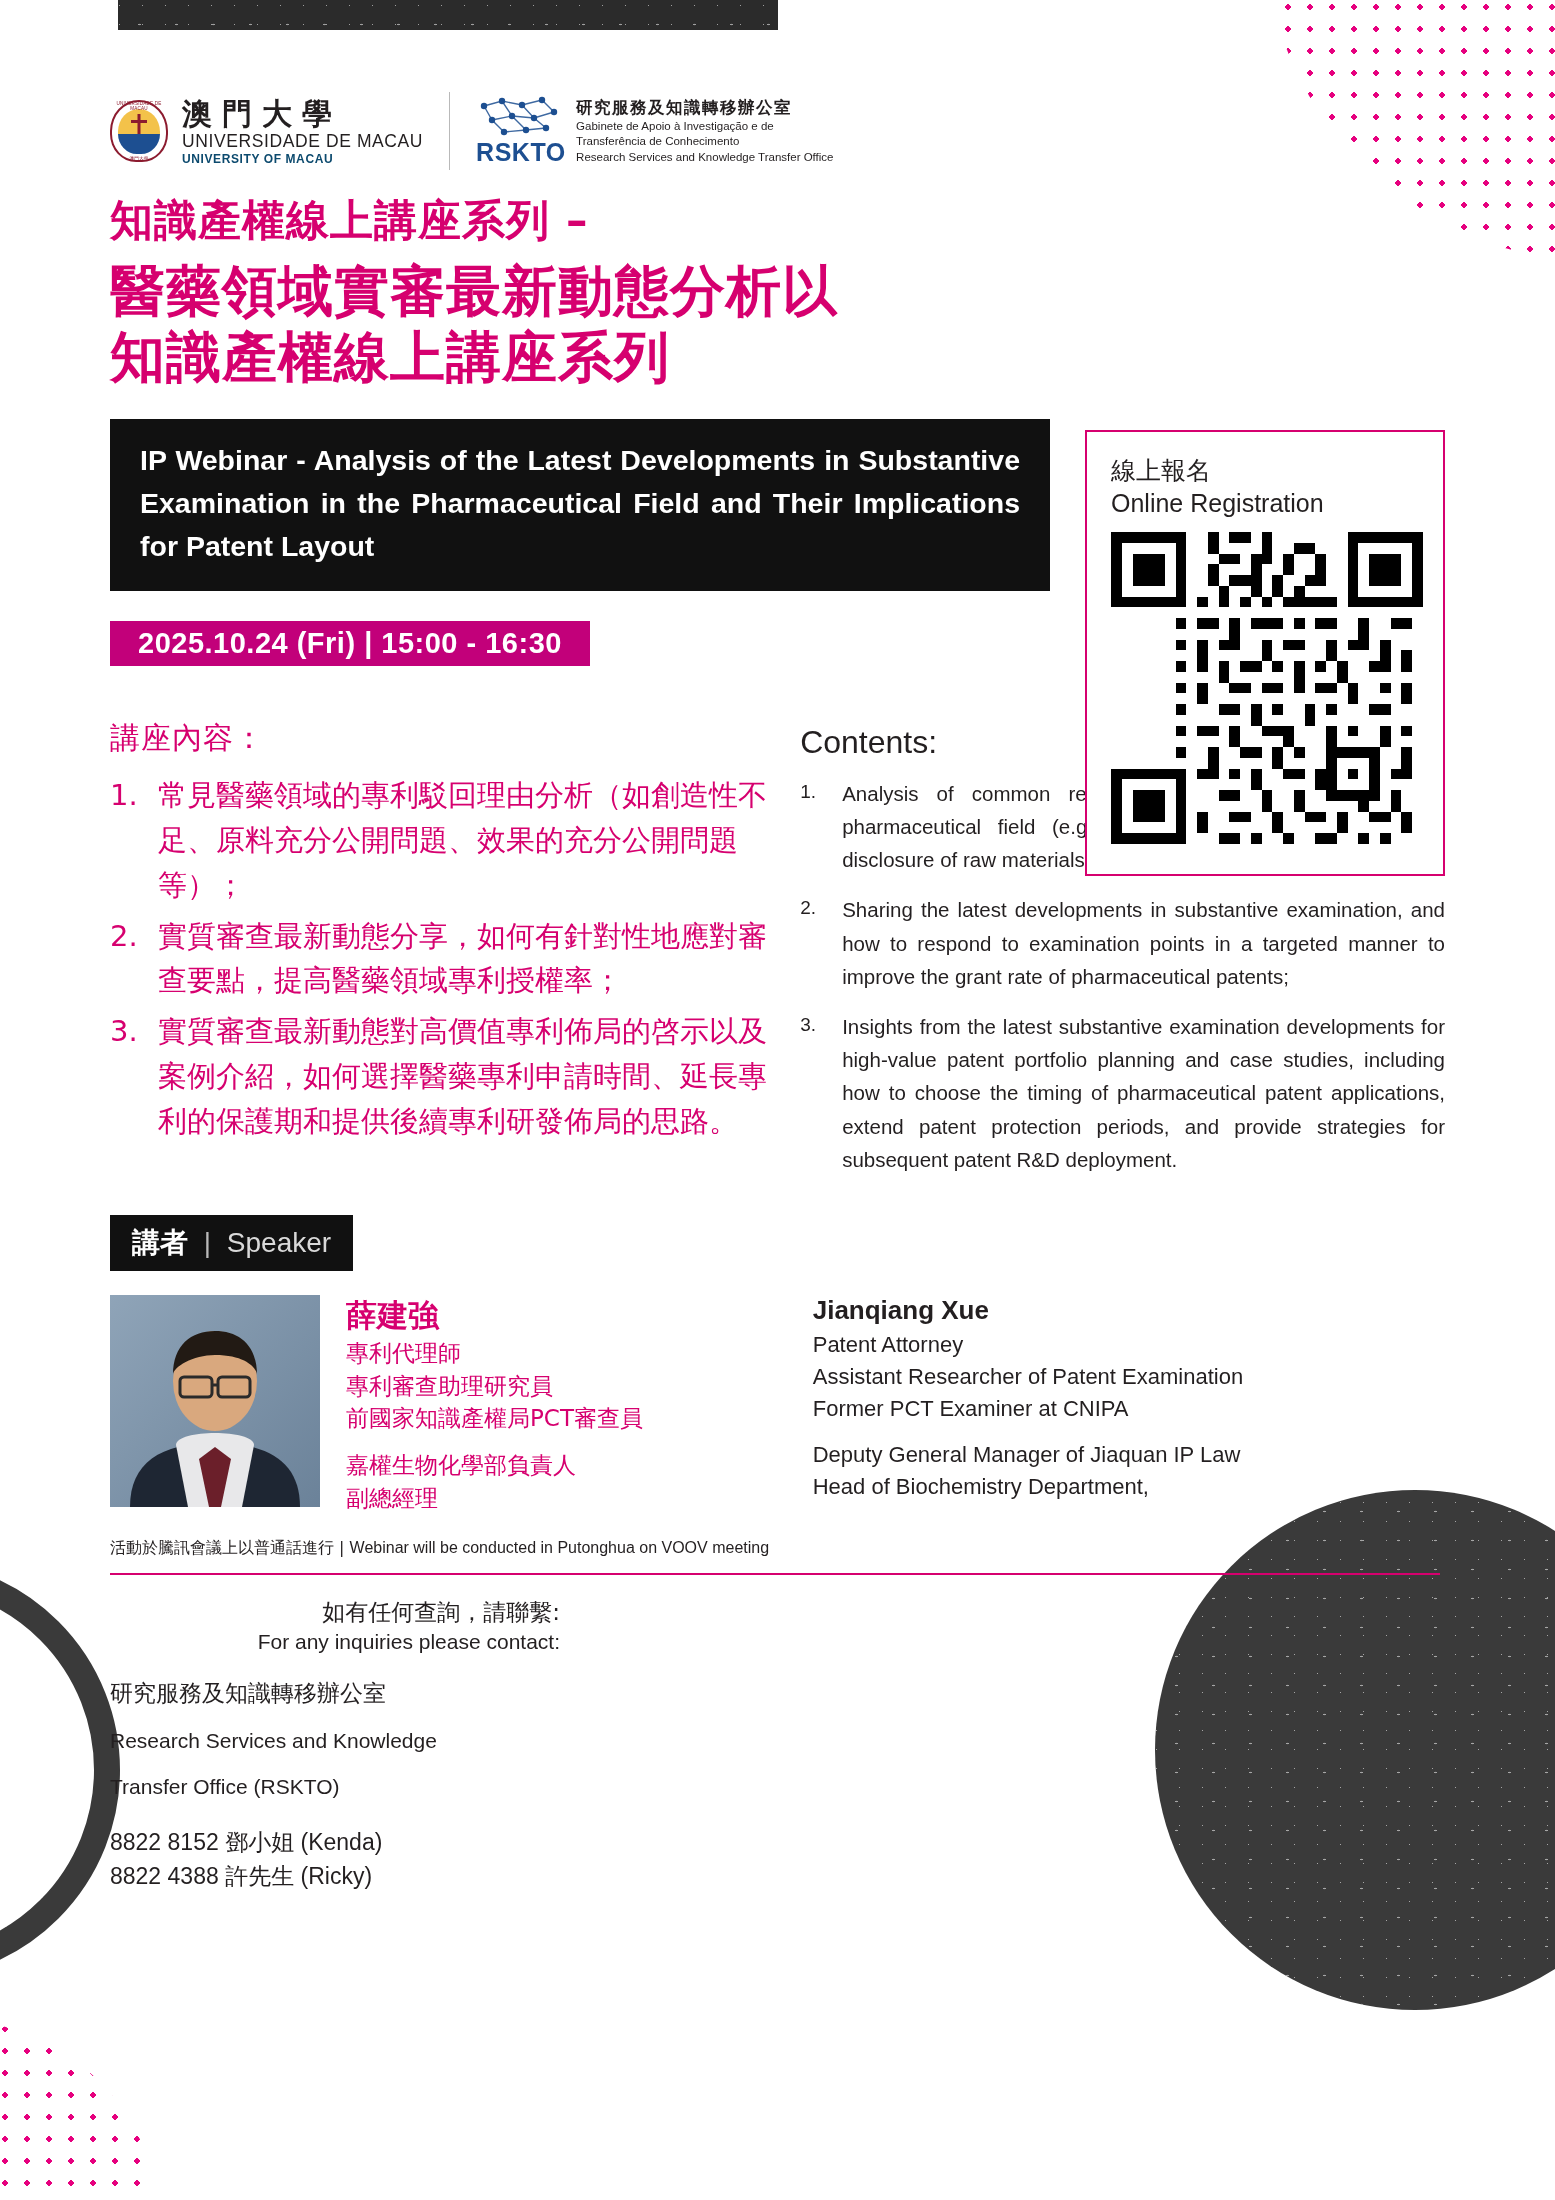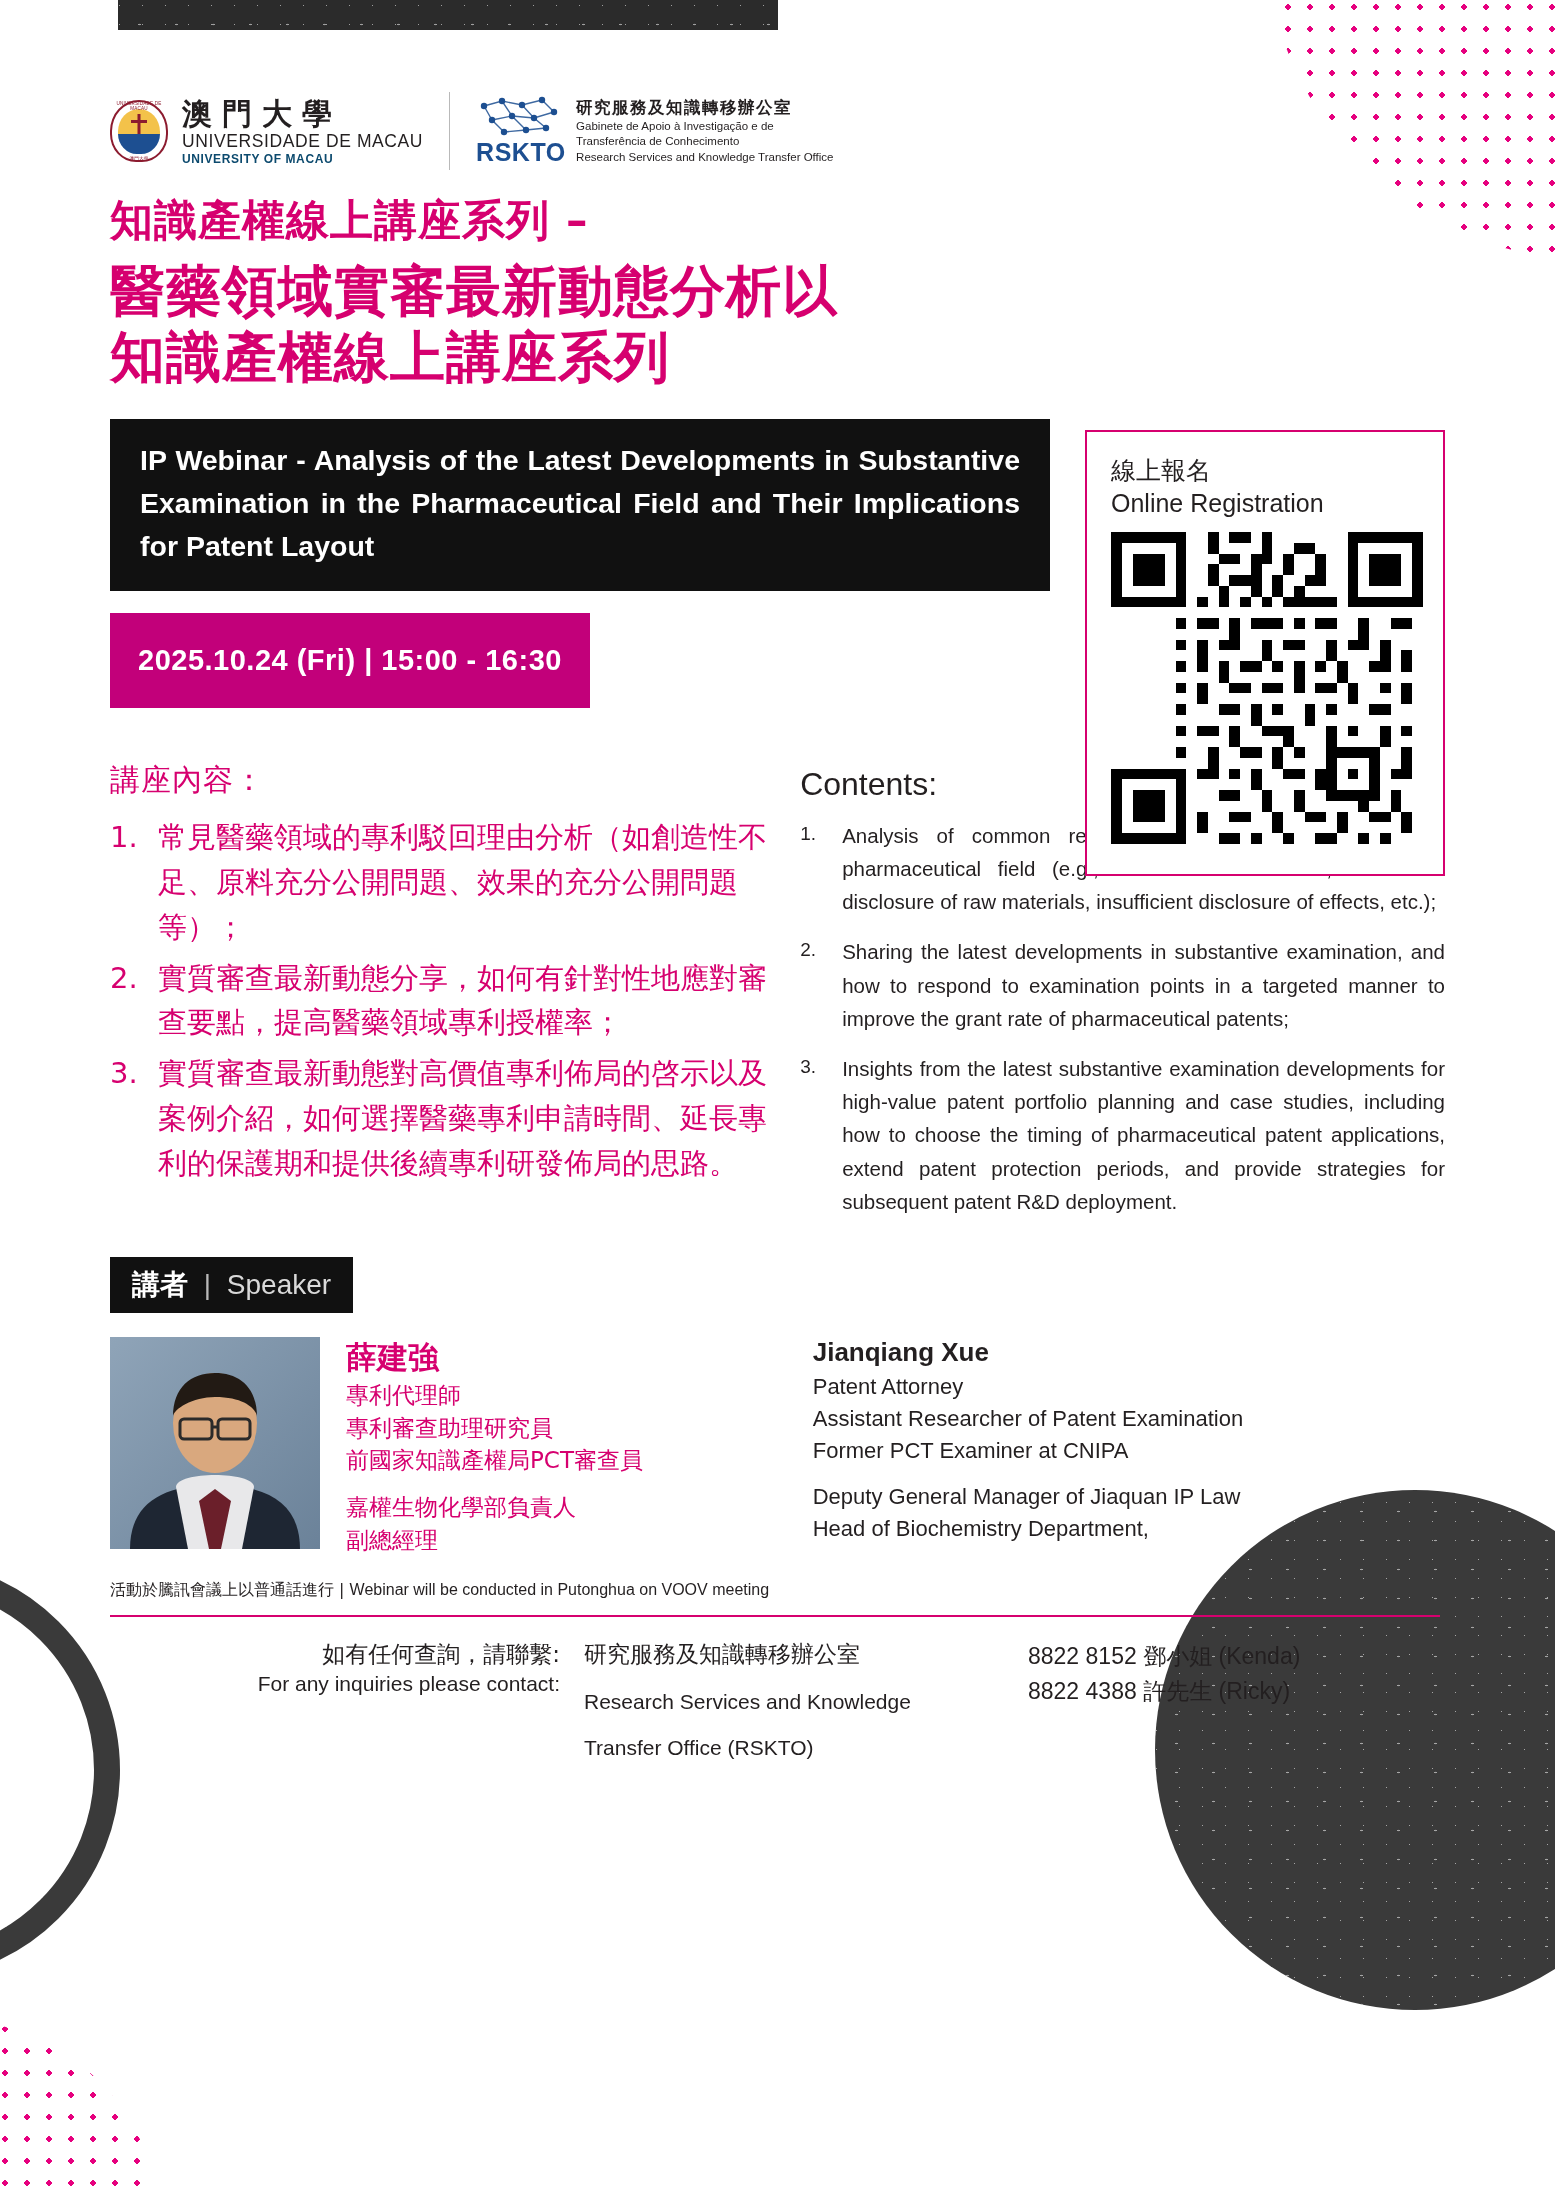--- a/index.html
+++ b/index.html
@@ -116,22 +116,22 @@
     margin-top:6px; letter-spacing:1px;
   }
 
   .en-title {
     margin-top:26px; background:#111; color:#fff;
     padding:20px 30px 22px; width:940px;
     font-size:28.5px; font-weight:700; line-height:1.52;
     text-align:justify; text-align-last:left;
   }
   .datebar {
-    margin-top:22px; background:#c2007a; color:#fff;
-    display:inline-block; padding:31px 28px;
+    margin-top:30px; background:#c2007a; color:#fff;
+    display:inline-block; padding:6px 28px;
     font-size:29px; font-weight:700; letter-spacing:.5px;
   }
 
   
   .qr-panel {
     position:absolute; right:110px; top:430px;
     width:360px; border:2px solid #d6006f; background:#fff;
     padding:22px 24px 26px;
   }
   .qr-cn { font-family:"DejaVu Sans", sans-serif; font-size:25px; color:#231f20; }
@@ -191,21 +191,21 @@
   .speaker-en .gap { height:14px; }
 
   .note-line {
     margin-top:24px; font-size:16px; color:#231f20;
     font-family:"DejaVu Sans", sans-serif;
   }
   .note-line .en { font-family:"Liberation Sans", sans-serif; }
 
   .hr-pink { margin-top:14px; height:2px; background:#d6006f; width:1330px; }
 
-  .footer { display:flex; margin-top:22px; gap:24px; }
+  .footer { display:flex; margin-top:22px; gap:24px;flex-direction:column; }
   .f-left { width:450px; text-align:right; }
   .f-left .cn { font-family:"DejaVu Sans", sans-serif; font-size:23px; }
   .f-left .en { font-size:21px; margin-top:2px; }
   .f-mid { width:420px; }
   .f-mid .cn { font-family:"DejaVu Sans", sans-serif; font-size:23px; }
   .f-mid .en { font-size:21px; line-height:1.32; margin-top:18px; }
   .f-right { width:400px; }
   .f-right .row { font-size:23px; line-height:1.5; }
   .f-right .cn { font-family:"DejaVu Sans", sans-serif; }
 </style>

